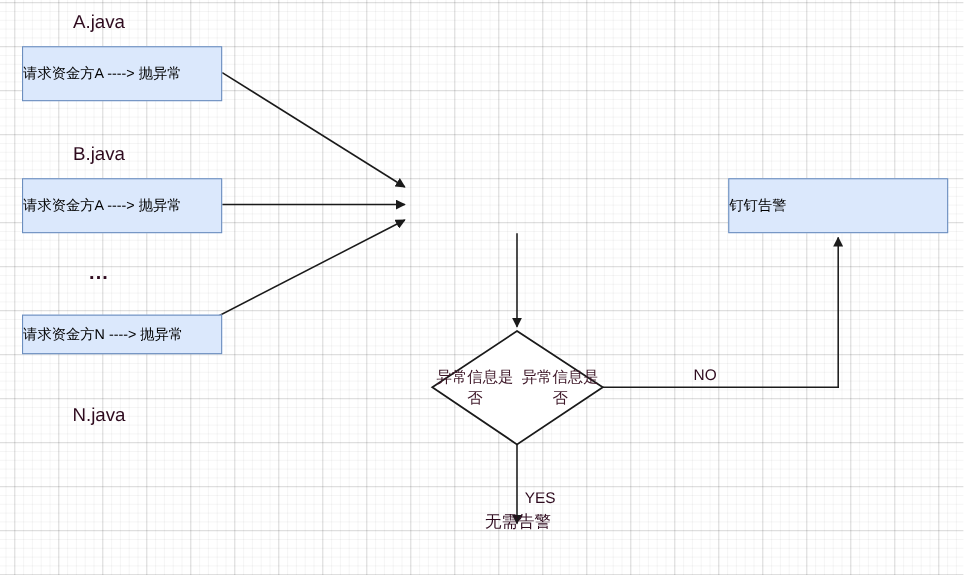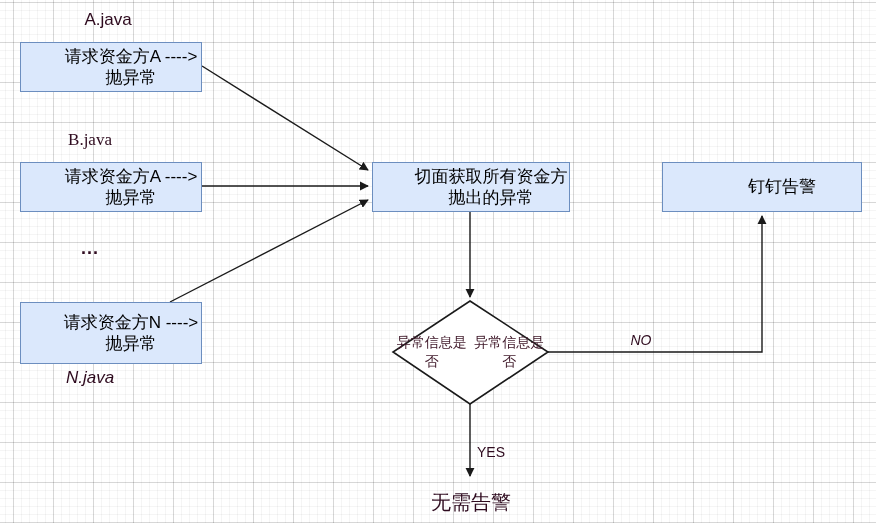--- a/index.html
+++ b/index.html
@@ -11,22 +11,22 @@
       linear-gradient(to right, rgba(0,0,0,0.12) 1px, transparent 1px),
       linear-gradient(to bottom, rgba(0,0,0,0.12) 1px, transparent 1px),
       linear-gradient(to right, rgba(0,0,0,0.04) 1px, transparent 1px),
       linear-gradient(to bottom, rgba(0,0,0,0.04) 1px, transparent 1px);
     background-size:40px 40px,40px 40px,8px 8px,8px 8px;
     background-position:13px 0px,0px 2px,5px 0px,0px 2px;
   }
   .node{
     position:absolute;box-sizing:border-box;
     background:#dbe8fc;border:1px solid #6c8ebf;
-    display:flex;align-items:center;justify-content:center;
-    font-size:17px;color:#000;text-align:center;line-height:1.25;padding-left:40px;
+    display:flex;align-items:center;justify-content:flex-start;
+    font-size:13px;color:#000;text-align:center;line-height:1.25;
   }
   .title{
     position:absolute;font-size:17px;color:#2e0a1e;text-align:center;
     white-space:nowrap;
   }
   .small-label{
     position:absolute;font-size:14px;color:#2e0a1e;text-align:center;
     white-space:nowrap;
   }
   .diamond-label{
@@ -53,53 +53,50 @@
     </defs>
     <line x1="202" y1="66" x2="368" y2="170" stroke="#1a1a1a" stroke-width="1.4" marker-end="url(#arrow)"></line>
     <line x1="202" y1="186" x2="368" y2="186" stroke="#1a1a1a" stroke-width="1.4" marker-end="url(#arrow)"></line>
     <line x1="170" y1="302" x2="368" y2="200" stroke="#1a1a1a" stroke-width="1.4" marker-end="url(#arrow)"></line>
     <line x1="470" y1="212" x2="470" y2="297" stroke="#1a1a1a" stroke-width="1.4" marker-end="url(#arrow)"></line>
     <path d="M548,352 L762,352 L762,216" fill="none" stroke="#1a1a1a" stroke-width="1.4" marker-end="url(#arrow)"></path>
     <line x1="470" y1="404" x2="470" y2="476" stroke="#1a1a1a" stroke-width="1.4" marker-end="url(#arrow)"></line>
     <polygon points="470,301 548,352 470,404 393,352" fill="#ffffff" stroke="#1a1a1a" stroke-width="1.6"></polygon>
   </svg>
 
-  <div class="title" style="left:38px;top:10px;width:140px;">A.java</div>
+  <div class="title" style="left:20px;top:10px;width:140px;">A.java</div>
 
-  <div class="title" style="left:20px;top:130px;width:140px;font-family:Liberation Serif, serif;">B.java</div>
+  <div class="title" style="left:20px;top:130px;width:140px;">B.java</div>
 
   <div class="ellipsis" style="left:20px;top:238px;width:140px;">...</div>
 
-  <div class="title" style="left:20px;top:368px;width:140px;font-style:italic;">N.java</div>
+  <div class="title" style="left:20px;top:368px;width:140px;">N.java</div>
 
 
   <div class="node" style="left:20px;top:42px;width:182px;height:50px;">
     <span>请求资金方A ----&gt; 抛异常</span>
   </div>
 
   <div class="node" style="left:20px;top:162px;width:182px;height:50px;">
     <span>请求资金方A ----&gt; 抛异常</span>
   </div>
 
-  <div class="node" style="left:20px;top:302px;width:182px;height:62px;">
+  <div class="node" style="left:20px;top:286px;width:182px;height:36px;">
     <span>请求资金方N ----&gt; 抛异常</span>
   </div>
 
-  <div class="node" style="left:372px;top:162px;width:198px;height:50px;">
-    <span>切面获取所有资金方抛出的异常</span>
-  </div>
 
   <div class="node" style="left:662px;top:162px;width:200px;height:50px;">
     <span>钉钉告警</span>
   </div>
 
   <div class="diamond-label">
     <span>异常信息是否</span>
     <span>异常信息是否</span>
   </div>
 
-  <div class="small-label" style="left:606px;top:332px;width:70px;font-style:italic;">NO</div>
+  <div class="small-label" style="left:606px;top:332px;width:70px;">NO</div>
 
   <div class="small-label" style="left:456px;top:444px;width:70px;">YES</div>
 
-  <div class="small-label" style="left:411px;top:489px;width:120px;font-size:20px;">无需告警</div>
+  <div class="small-label" style="left:411px;top:465px;width:120px;font-size:15px;">无需告警</div>
 
 </div>
 
 </body></html>

